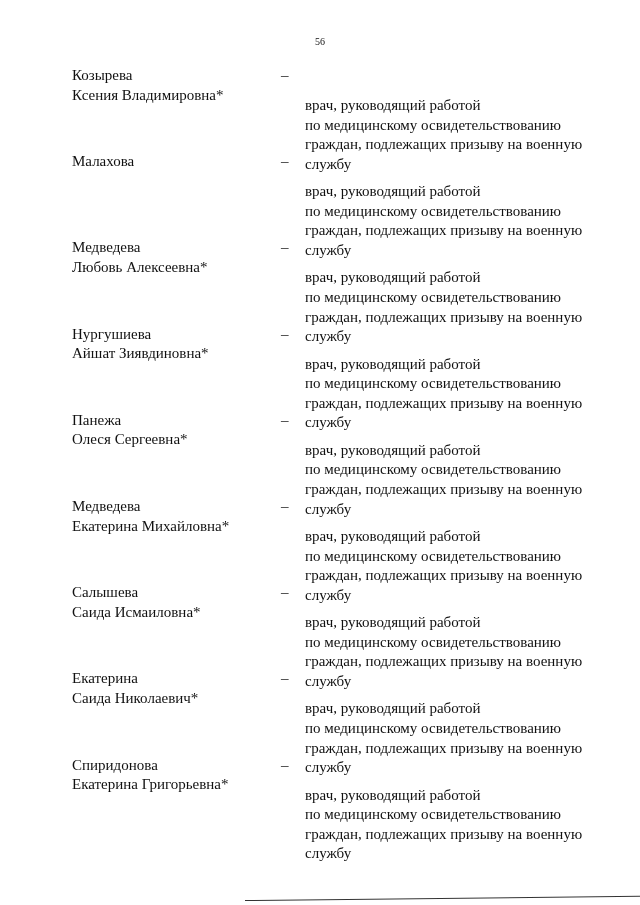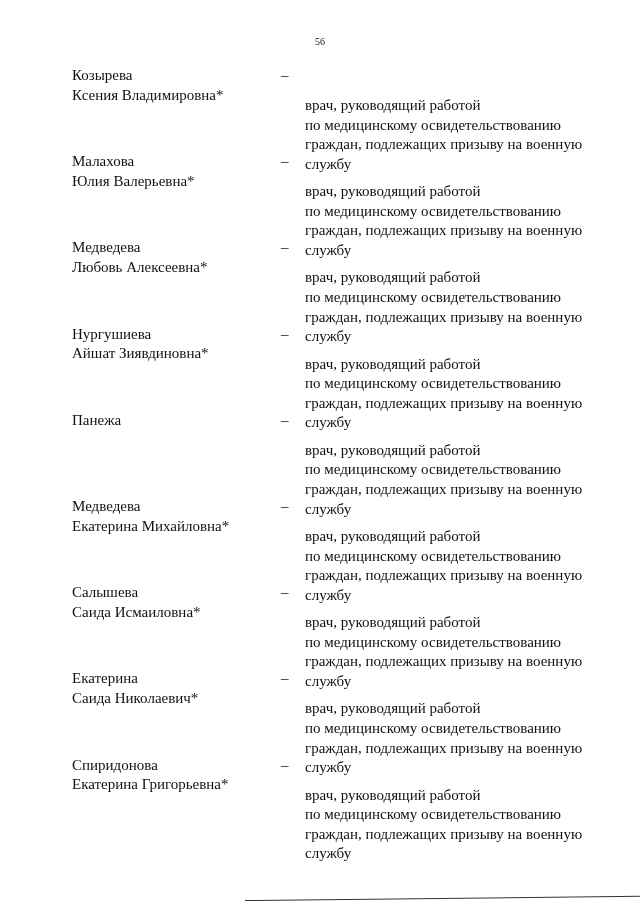--- a/index.html
+++ b/index.html
@@ -93,21 +93,20 @@
       <span>врач, руководящий работой</span>
       <span>по медицинскому освидетельствованию</span>
       <span>граждан, подлежащих призыву на военную</span>
       <span>службу</span>
     </div>
   </div>
 
   <div class="entry">
     <div class="name">
       <span>Малахова</span>
-      <span>Юлия Валерьевна*</span>
     </div>
     <div class="dash">–</div>
     <div class="desc">
       <span>врач, руководящий работой</span>
       <span>по медицинскому освидетельствованию</span>
       <span>граждан, подлежащих призыву на военную</span>
       <span>службу</span>
     </div>
   </div>
 
@@ -135,20 +134,21 @@
       <span>врач, руководящий работой</span>
       <span>по медицинскому освидетельствованию</span>
       <span>граждан, подлежащих призыву на военную</span>
       <span>службу</span>
     </div>
   </div>
 
   <div class="entry">
     <div class="name">
       <span>Панежа</span>
+      <span>Олеся Сергеевна*</span>
     </div>
     <div class="dash">–</div>
     <div class="desc">
       <span>врач, руководящий работой</span>
       <span>по медицинскому освидетельствованию</span>
       <span>граждан, подлежащих призыву на военную</span>
       <span>службу</span>
     </div>
   </div>
 

